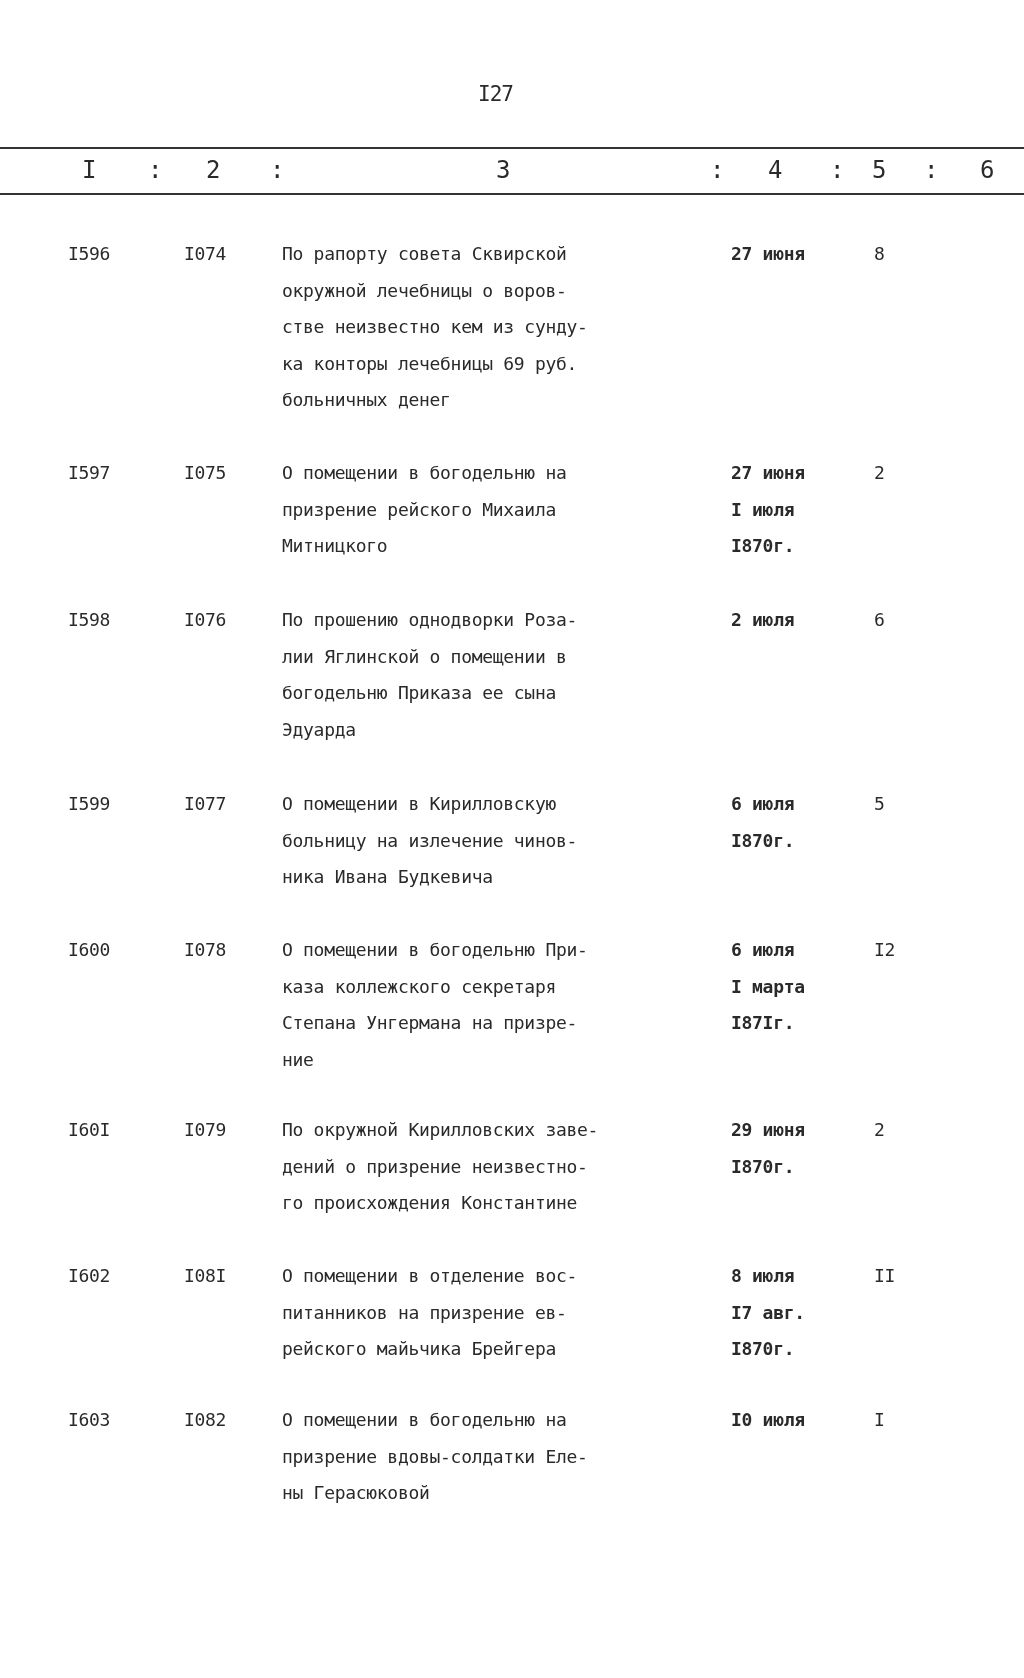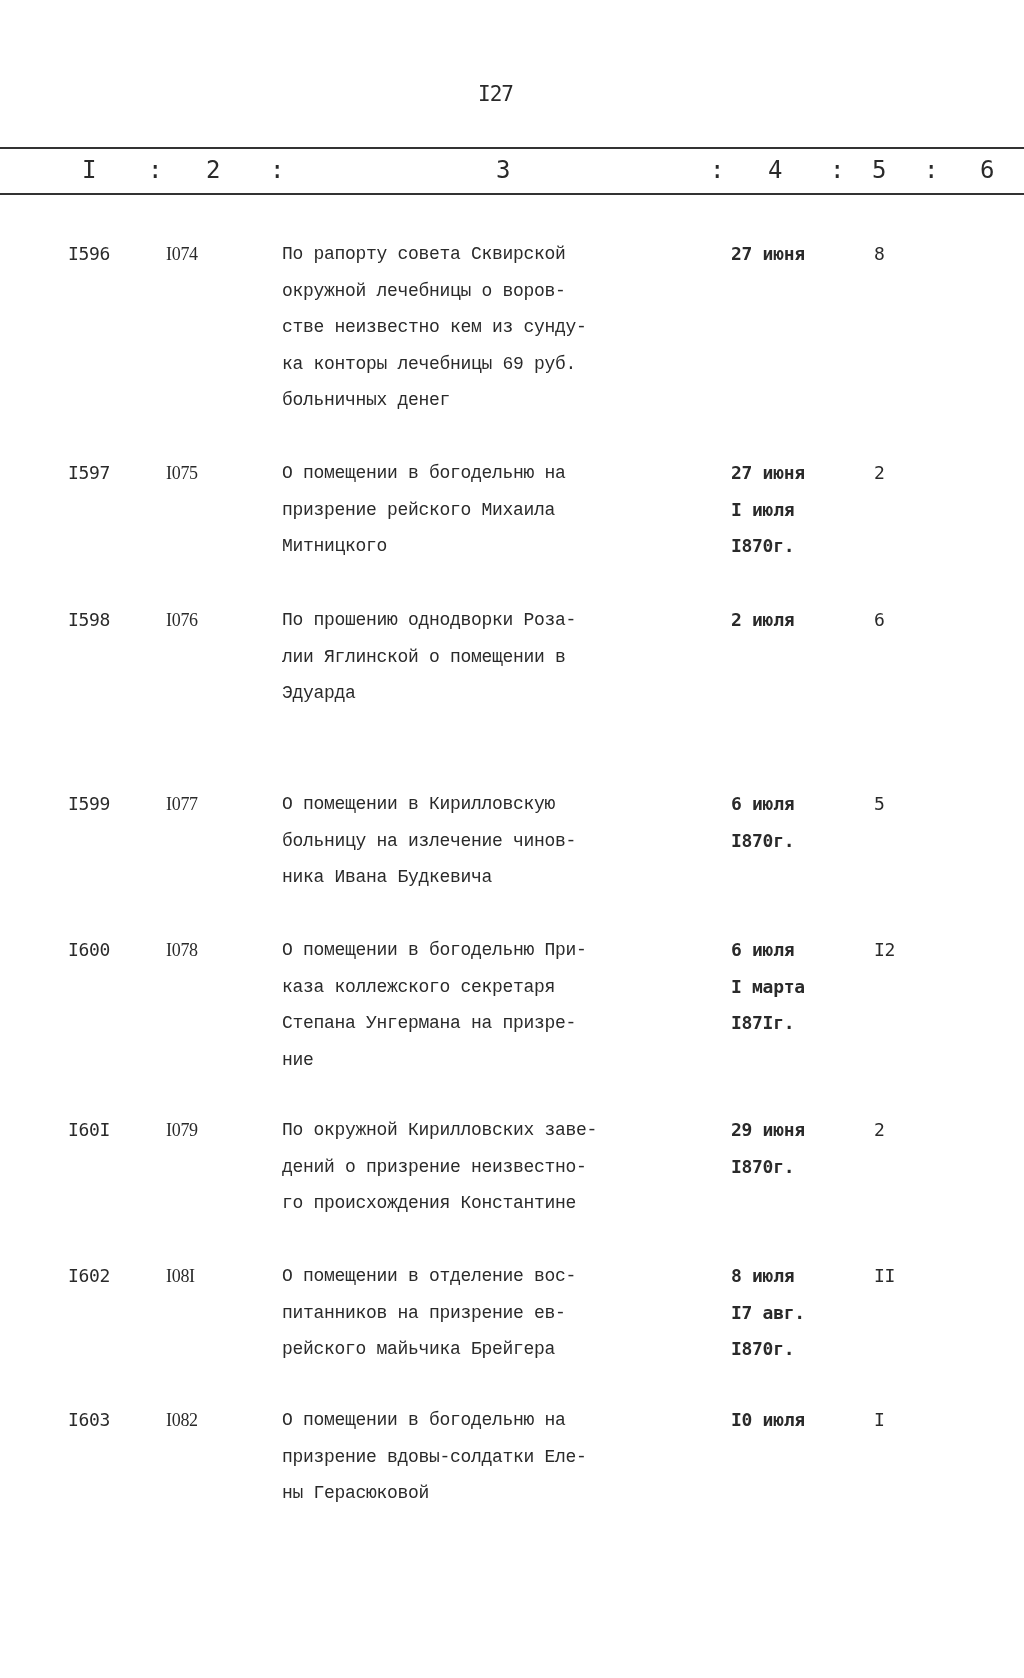--- a/index.html
+++ b/index.html
@@ -44,22 +44,22 @@
     }
     .cell {
       position: absolute;
       top: 0;
       font-size: 18px;
       line-height: 36.5px;
       white-space: pre;
       letter-spacing: -0.3px;
     }
     .c1 { left: 68px; }
-    .c2 { left: 166px; font-family: Liberation Serif, serif; }
-    .c3 { left: 282px; font-family: Liberation Mono, monospace; }
+    .c2 { left: 184px; }
+    .c3 { left: 282px; }
     .c4 { left: 731px; font-weight: bold; }
     .c5 { left: 874px; }
     .line { display: block; }
   </style>
 </head>
 <body>
 
 <div class="page-number">I27</div>
 
 <div class="rule top"></div>
@@ -89,21 +89,21 @@
     <div class="row" style="top: 455px;">
       <div class="cell c1">I597</div>
       <div class="cell c2">I075</div>
       <div class="cell c3"><span class="line">О помещении в богодельню на</span><span class="line">призрение рейского Михаила</span><span class="line">Митницкого</span></div>
       <div class="cell c4"><span class="line">27 июня</span><span class="line">I июля</span><span class="line">I870г.</span></div>
       <div class="cell c5">2</div>
     </div>
     <div class="row" style="top: 602px;">
       <div class="cell c1">I598</div>
       <div class="cell c2">I076</div>
-      <div class="cell c3"><span class="line">По прошению однодворки Роза-</span><span class="line">лии Яглинской о помещении в</span><span class="line">Эдуарда</span></div>
+      <div class="cell c3"><span class="line">По прошению однодворки Роза-</span><span class="line">лии Яглинской о помещении в</span><span class="line">богодельню Приказа ее сына</span><span class="line">Эдуарда</span></div>
       <div class="cell c4"><span class="line">2 июля</span></div>
       <div class="cell c5">6</div>
     </div>
     <div class="row" style="top: 786px;">
       <div class="cell c1">I599</div>
       <div class="cell c2">I077</div>
       <div class="cell c3"><span class="line">О помещении в Кирилловскую</span><span class="line">больницу на излечение чинов-</span><span class="line">ника Ивана Будкевича</span></div>
       <div class="cell c4"><span class="line">6 июля</span><span class="line">I870г.</span></div>
       <div class="cell c5">5</div>
     </div>

